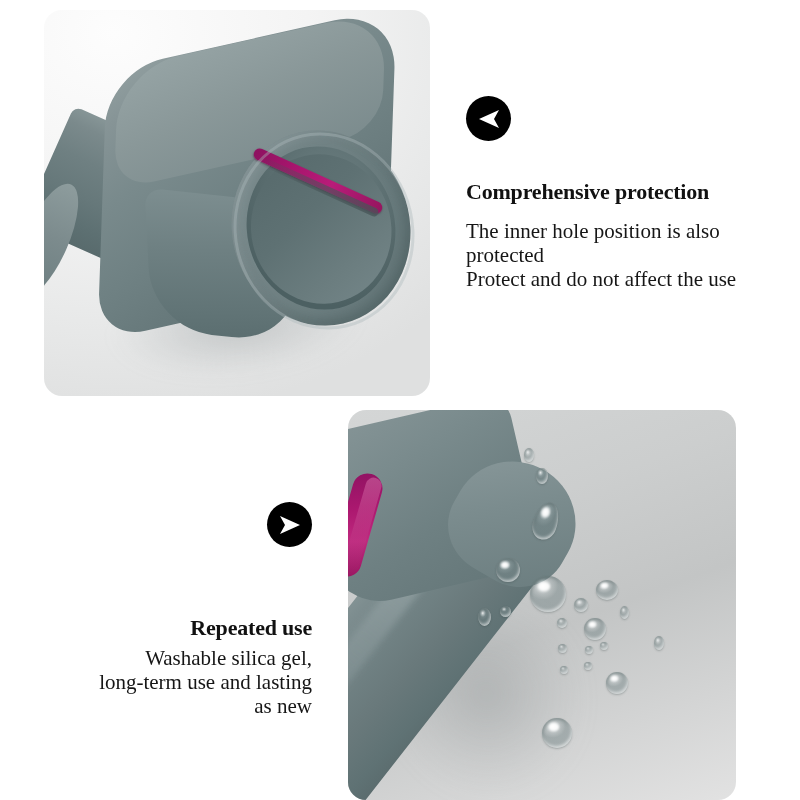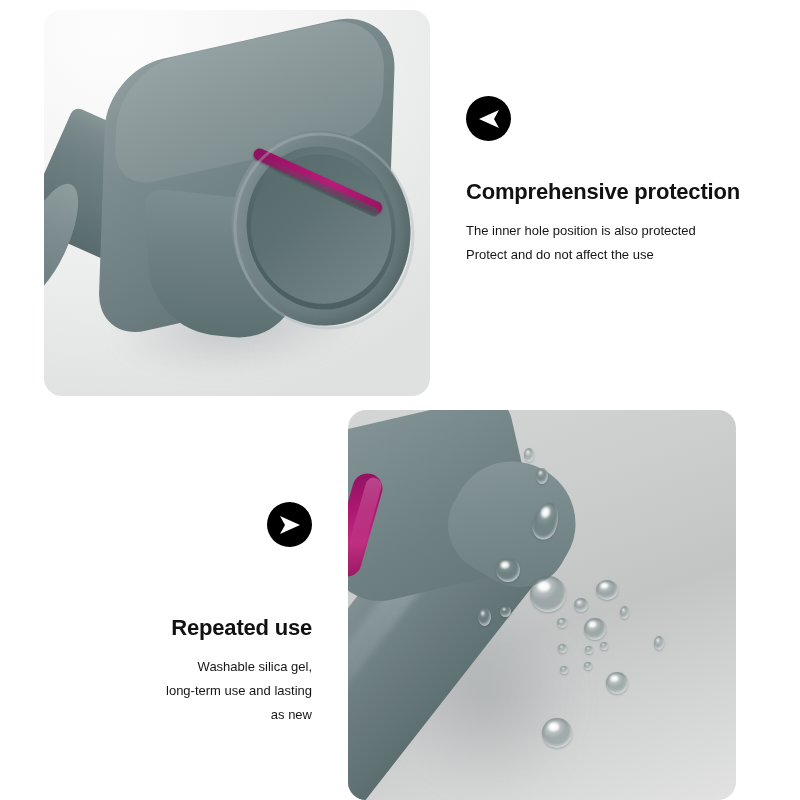--- a/index.html
+++ b/index.html
@@ -294,21 +294,21 @@
     left: 22%;
     top: 16%;
     width: 34%;
     height: 26%;
     border-radius: 50%;
     background: rgba(255,255,255,0.85);
     filter: blur(1px);
   }
 
   
-  .callout { position: absolute; }
+  .callout { position: absolute; font-family: Liberation Serif, serif; }
 
   #callout-top { left: 466px; top: 96px; width: 320px; text-align: left; }
   #callout-bottom { left: 50px; top: 502px; width: 262px; text-align: right; }
 
   .arrow-badge {
     width: 45px;
     height: 45px;
     border-radius: 50%;
     background: #000000;
     display: flex;
@@ -323,28 +323,28 @@
     font-size: 22px;
     font-weight: bold;
     color: #111111;
     letter-spacing: -0.2px;
     line-height: 1.2;
   }
   #callout-top .headline { margin-top: 38px; }
   #callout-bottom .headline { margin-top: 68px; }
 
   .bodytext {
-    font-size: 13px;
+    font-size: 21px;
     font-weight: normal;
     color: #161616;
     line-height: 24px;
     white-space: pre-line;
   }
   #callout-top .bodytext { margin-top: 14px; }
-  #callout-bottom .bodytext { margin-top: 14px; }
+  #callout-bottom .bodytext { margin-top: 5px; }
 </style>
 </head>
 <body>
 
 <div class="stage">
 
   <div class="photo-panel" id="panel-top">
     <div class="scene">
       <div class="top-shadow"></div>
       <div class="barrel"></div>

